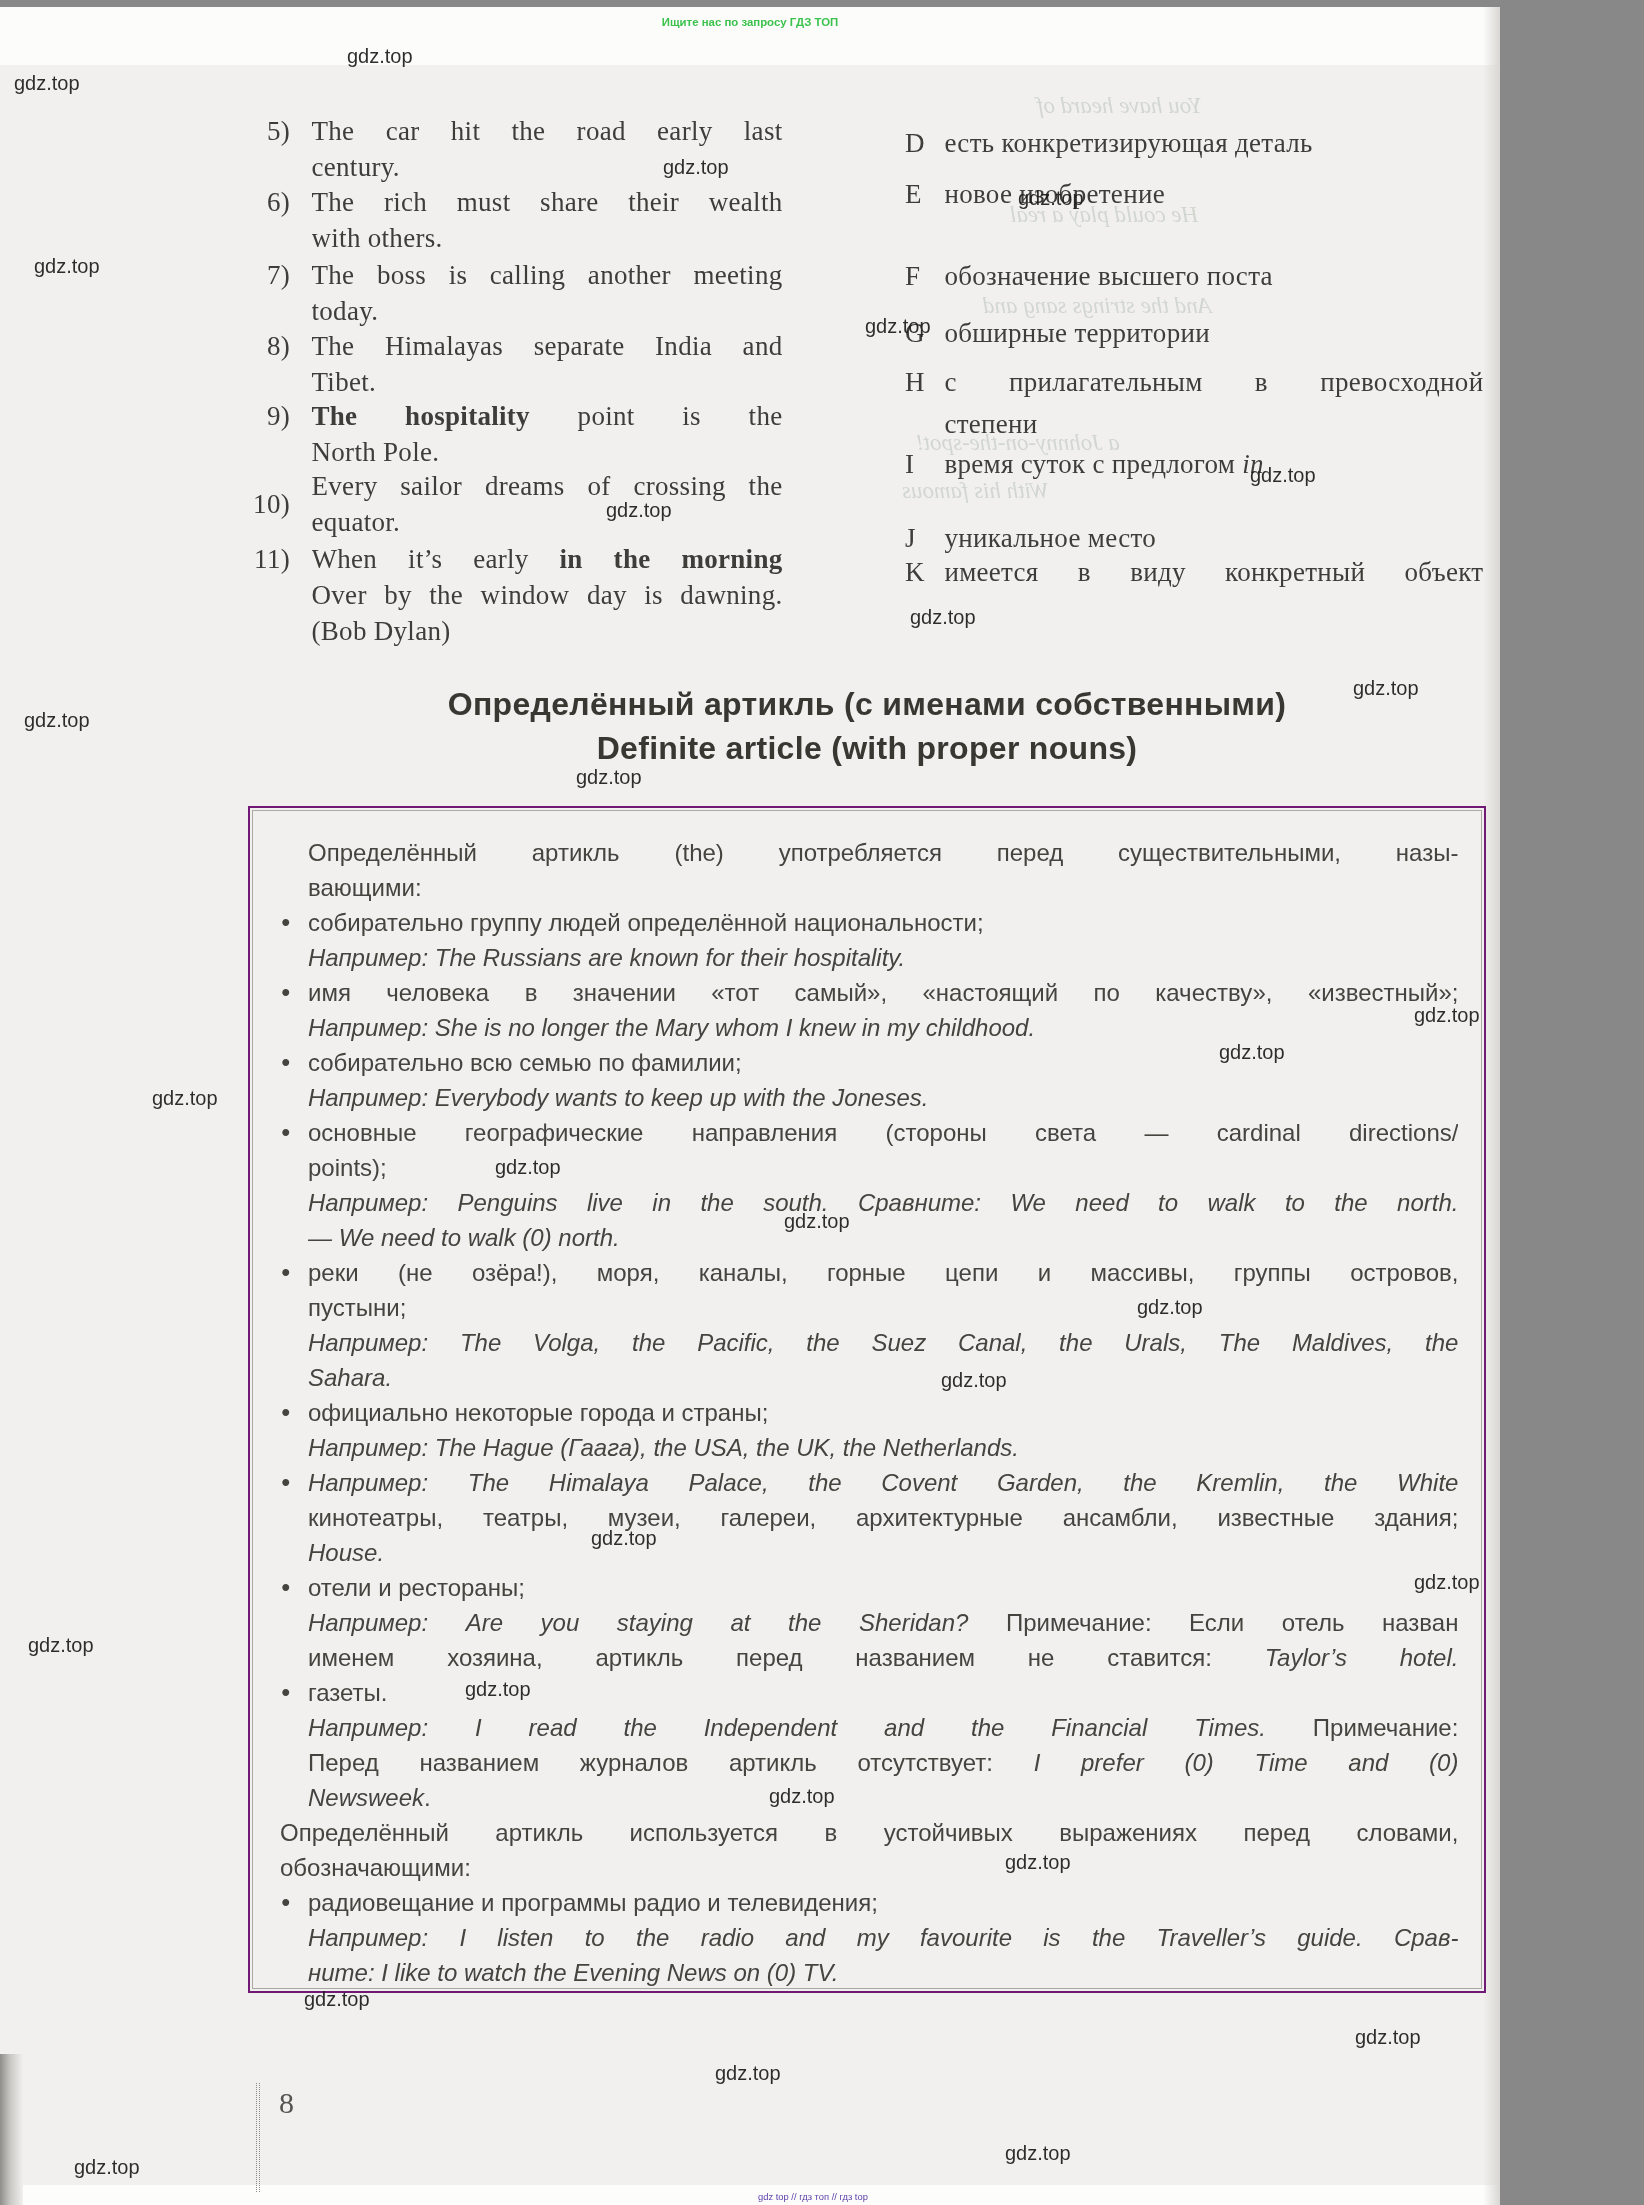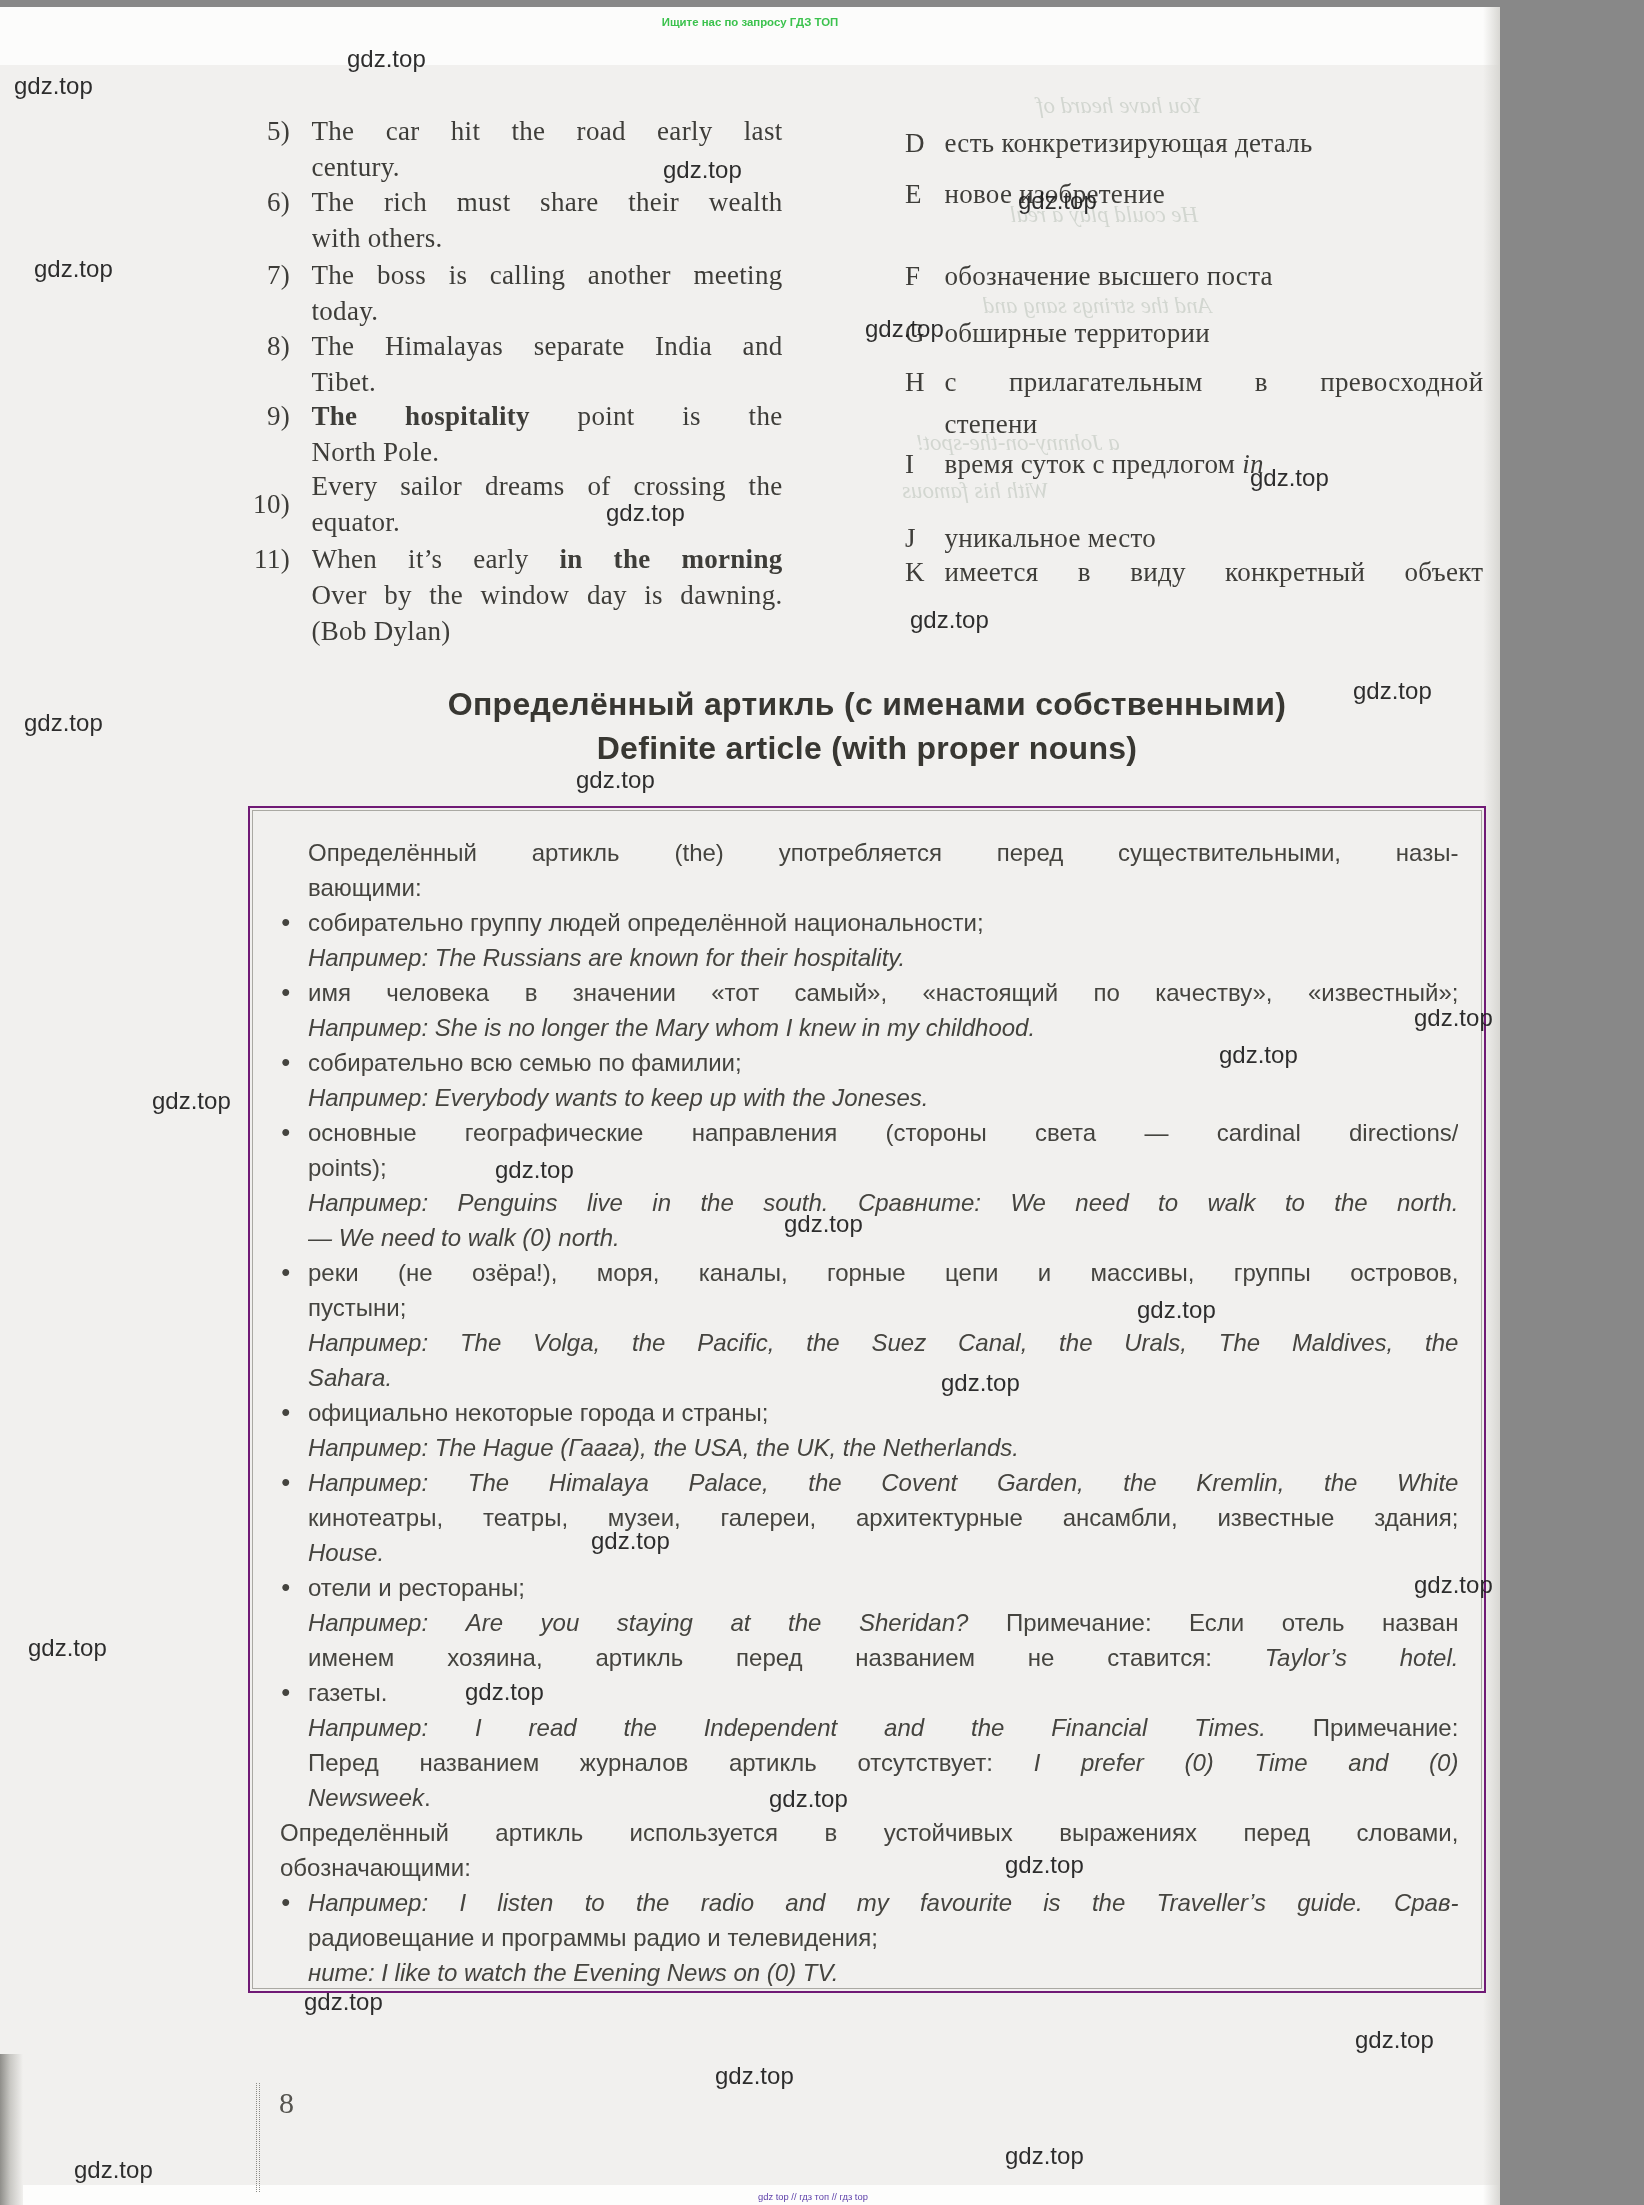--- a/index.html
+++ b/index.html
@@ -14,21 +14,21 @@
   .top-band{position:absolute;left:0;top:0;width:100%;height:58px;background:#fcfcfb;}
   .bottom-band{position:absolute;left:0;top:2178px;width:100%;height:27px;background:#fdfdfc;}
   .right-shade{position:absolute;right:0;top:0;width:17.5px;height:100%;
     background:linear-gradient(270deg,#d8d7d3,rgba(216,215,211,0));}
   .corner-shade{position:absolute;left:0;top:2047px;width:23px;height:158px;
     background:linear-gradient(90deg,#8f8e8a,#c9c8c4 45%,#f1f0ee);}
   .banner{position:absolute;top:9.4px;left:50%;transform:translateX(-50%);
     font-size:11.4px;font-weight:600;color:#3bc24d;white-space:nowrap;}
   .footer-stamp{position:absolute;left:758px;top:2184px;font-size:9.4px;
     font-weight:400;color:#5c3ea8;white-space:nowrap;}
-  .wm{position:absolute;font-size:24px;color:#1c1c1c;opacity:.92;white-space:nowrap;}
+  .wm{position:absolute;font-size:20px;color:#1c1c1c;opacity:.92;white-space:nowrap;}
   .ghost{position:absolute;font-family:"Liberation Serif",serif;font-style:italic;
     font-size:23px;color:#96a496;opacity:.33;filter:blur(0.7px);
     transform:scaleX(-1);white-space:nowrap;}
   
   .ln{height:36px;line-height:36px;overflow:hidden;white-space:normal;}
   .ln.j{text-align:justify;}
   .ln.j::after{content:"";display:inline-block;width:100%;height:0;vertical-align:top;}
   .b{font-weight:bold}.i{font-style:italic}.bi{font-weight:normal;font-style:italic}.r{}
   
   .litem,.ritem{position:absolute;display:flex;
@@ -231,22 +231,22 @@
         <div class="ln"><span class="r">газеты.</span></div>
         <div class="ln j"><span class="i">Например: I read </span><span class="bi">the Independent</span><span class="i"> and </span><span class="bi">the Financial Times</span><span class="i">. </span><span class="r">Примечание:</span></div>
         <div class="ln j"><span class="r">Перед названием журналов артикль отсутствует: </span><span class="i">I prefer (0) </span><span class="bi">Time</span><span class="i"> and (0)</span></div>
         <div class="ln"><span class="bi">Newsweek</span><span class="r">.</span></div>
       </div>
       <div class="blk p">
         <div class="ln j"><span class="r">Определённый артикль используется в устойчивых выражениях перед словами,</span></div>
         <div class="ln"><span class="r">обозначающими:</span></div>
       </div>
       <div class="blk bullet">
+        <div class="ln"><span class="r">радиовещание и программы радио и телевидения;</span></div>
         <div class="ln j"><span class="i">Например: I listen to </span><span class="bi">the radio</span><span class="i"> and my favourite is </span><span class="bi">the Traveller’s guide</span><span class="i">. Срав-</span></div>
-        <div class="ln"><span class="r">радиовещание и программы радио и телевидения;</span></div>
         <div class="ln"><span class="i">ните: I like to watch </span><span class="bi">the</span><span class="i"> Evening News </span><span class="bi">on (0) TV.</span></div>
       </div>
     </div>
 
   <div class="spine"></div>
   <div class="page-number">8</div>
 
   <div class="footer-stamp">gdz top // гдз топ // гдз top</div>
 
   <div id="wm-layer">

